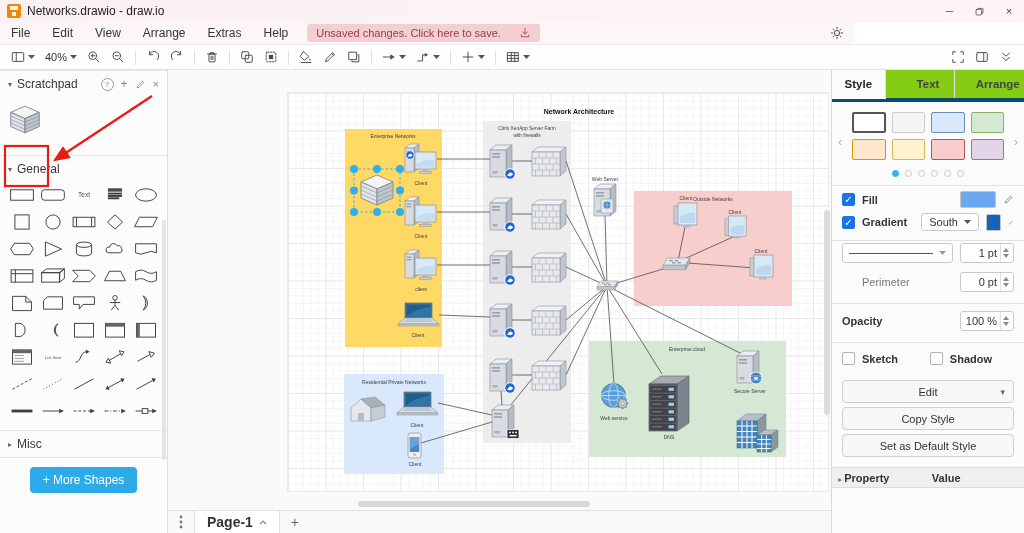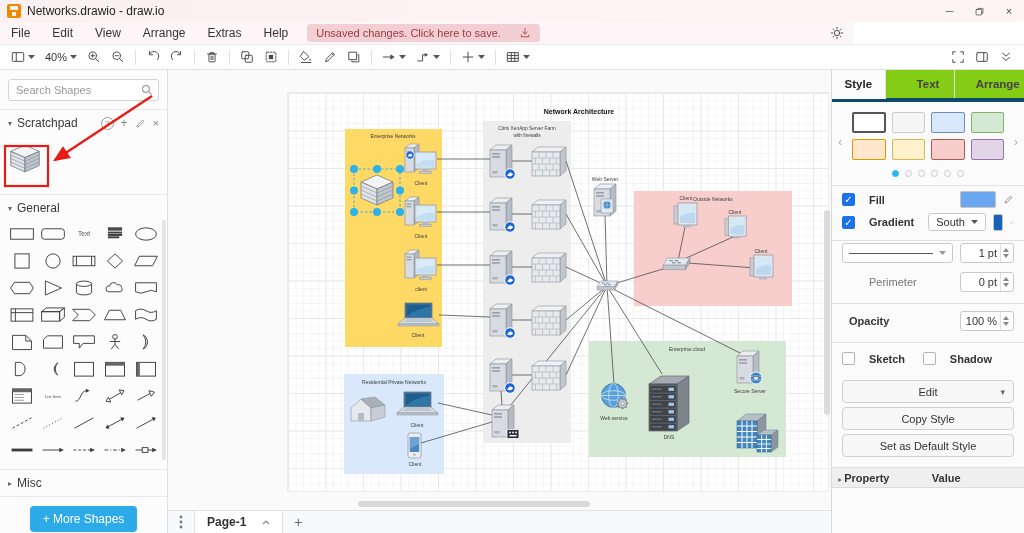--- a/index.html
+++ b/index.html
@@ -62,43 +62,43 @@
       linear-gradient(#f5f5f5 1px,transparent 1px),
       linear-gradient(90deg,#f5f5f5 1px,transparent 1px);
     background-size:37.5px 37.5px,37.5px 37.5px,7.5px 7.5px,7.5px 7.5px;}
   #diagram{position:absolute;left:0;top:0;width:540px;height:398px;font-family:inherit;}
   #vscroll{position:absolute;right:1px;top:140px;width:6px;height:205px;background:#dcdcdc;border-radius:3px;}
   #hscroll{position:absolute;left:190px;top:431px;width:232px;height:6px;background:#d8d8d8;border-radius:3px;}
   
   #footer{position:absolute;left:168px;top:510px;width:663px;height:23px;background:#f8f9fa;
     border-top:1px solid #e2e2e2;display:flex;align-items:stretch;box-sizing:border-box;}
   #dots-menu{width:26px;display:flex;align-items:center;justify-content:center;color:#777;font-size:10px;letter-spacing:0;}
-  #page-tab{display:flex;align-items:center;gap:16px;background:#fff;border-left:1px solid #e2e2e2;border-right:1px solid #e2e2e2;
-    padding:0 12px;font-size:12px;color:#333;font-weight:bold;}
+  #page-tab{display:flex;align-items:center;gap:6px;background:#fff;border-left:1px solid #e2e2e2;border-right:1px solid #e2e2e2;
+    padding:0 12px;font-size:14px;color:#333;font-weight:bold;}
   #add-page{width:30px;display:flex;align-items:center;justify-content:center;color:#666;font-size:14px;}
   
   #panel{position:absolute;left:831px;top:70px;width:193px;height:463px;background:#fbfbfb;
     border-left:1px solid #d8d8d8;box-sizing:border-box;font-size:11px;}
   #panel-tabs{display:flex;height:28px;border-bottom:4px solid #0c4a6e;background:#84cc16;gap:16px;}
   .ptab{flex:1;display:flex;align-items:center;justify-content:center;font-size:11.5px;color:#444;
     border-right:1px solid #e3e3e3;font-weight:bold;}
   .ptab.active{background:#fbfbfb;border-bottom:1px solid #fbfbfb;margin-bottom:-1px;color:#222;}
   #swatch-zone{position:relative;padding:10px 20px 4px 20px;}
   #swatch-grid{display:grid;grid-template-columns:repeat(4,1fr);gap:6px;}
   .swatch{height:21px;border-radius:2px;box-sizing:border-box;}
   .car-ch{position:absolute;top:32px;color:#b5b5b5;font-size:13px;}
   #dots-row{display:flex;justify-content:center;gap:6px;padding:6px 0 8px 0;}
   .pg-dot{width:7px;height:7px;border-radius:50%;border:1px solid #c9c9c9;box-sizing:border-box;background:#fbfbfb;}
   .pg-dot.on{background:#29b6f2;border-color:#29b6f2;}
   .p-div{height:1px;background:#e2e2e2;}
   .p-row{display:flex;align-items:center;padding:5px 10px;gap:7px;}
   .cbx{width:13px;height:13px;border-radius:2px;box-sizing:border-box;flex:0 0 auto;}
   .cbx.on{background:#1a73e8;border:1px solid #1a73e8;color:#fff;font-size:10px;line-height:11px;text-align:center;}
   .cbx.off{background:#fff;border:1px solid #b3b3b3;}
-  .p-label{font-weight:bold;color:#333;margin-left:7px;}
+  .p-label{font-weight:bold;color:#333;}
   .p-label.muted{font-weight:normal;color:#777;}
   .spacer{flex:1;}
   .color-btn{width:34px;height:15px;border:1px solid #c4c4c4;border-radius:2px;}
   .pencil-sm{width:11px;height:11px;stroke:#777;fill:none;stroke-width:1.1;}
   .mini-select{display:flex;align-items:center;gap:6px;border:1px solid #c9c9c9;border-radius:3px;
     background:#fff;padding:2px 7px;font-size:11px;color:#333;}
   .num-input{display:flex;align-items:center;border:1px solid #c9c9c9;border-radius:3px;background:#fff;height:18px;}
   .num-val{width:36px;text-align:right;padding-right:3px;font-size:11px;color:#333;}
   .spin{display:flex;flex-direction:column;justify-content:center;gap:2px;padding:0 4px 0 2px;border-left:1px solid #e0e0e0;height:100%;}
   .sp-up{width:0;height:0;border-left:3px solid transparent;border-right:3px solid transparent;border-bottom:4px solid #8a8a8a;}
@@ -315,27 +315,20 @@
       <span class="tb-item">
           <svg class="ti" viewBox="0 0 16 16">
             <path d="M4 3.5 l4 3.5 L12 3.5"></path>
             <path d="M4 8.5 l4 3.5 L12 8.5"></path>
           </svg>
         </span>
     </div>
   </div>
 
   <div id="sidebar">
-    <div id="search-wrap">
-      <input id="search-input" placeholder="Search Shapes" style="">
-      <svg class="mag" viewBox="0 0 14 14">
-          <circle cx="5.8" cy="5.8" r="4"></circle>
-          <line x1="9" y1="9" x2="12.5" y2="12.5"></line>
-        </svg>
-    </div>
     <div class="sb-divider"></div>
     <div class="section-hdr">
       <span class="tri">▾</span>
       <span>Scratchpad</span>
       <span class="sp-tools">
         <span class="sp-help">?</span>
         <span style="font-size:12px">+</span>
         <svg class="pencil-sm" viewBox="0 0 16 16">
             <path d="M3 13 L3.9 10.1 L11 3 L13 5 L5.9 12.1 z"></path>
           </svg>

